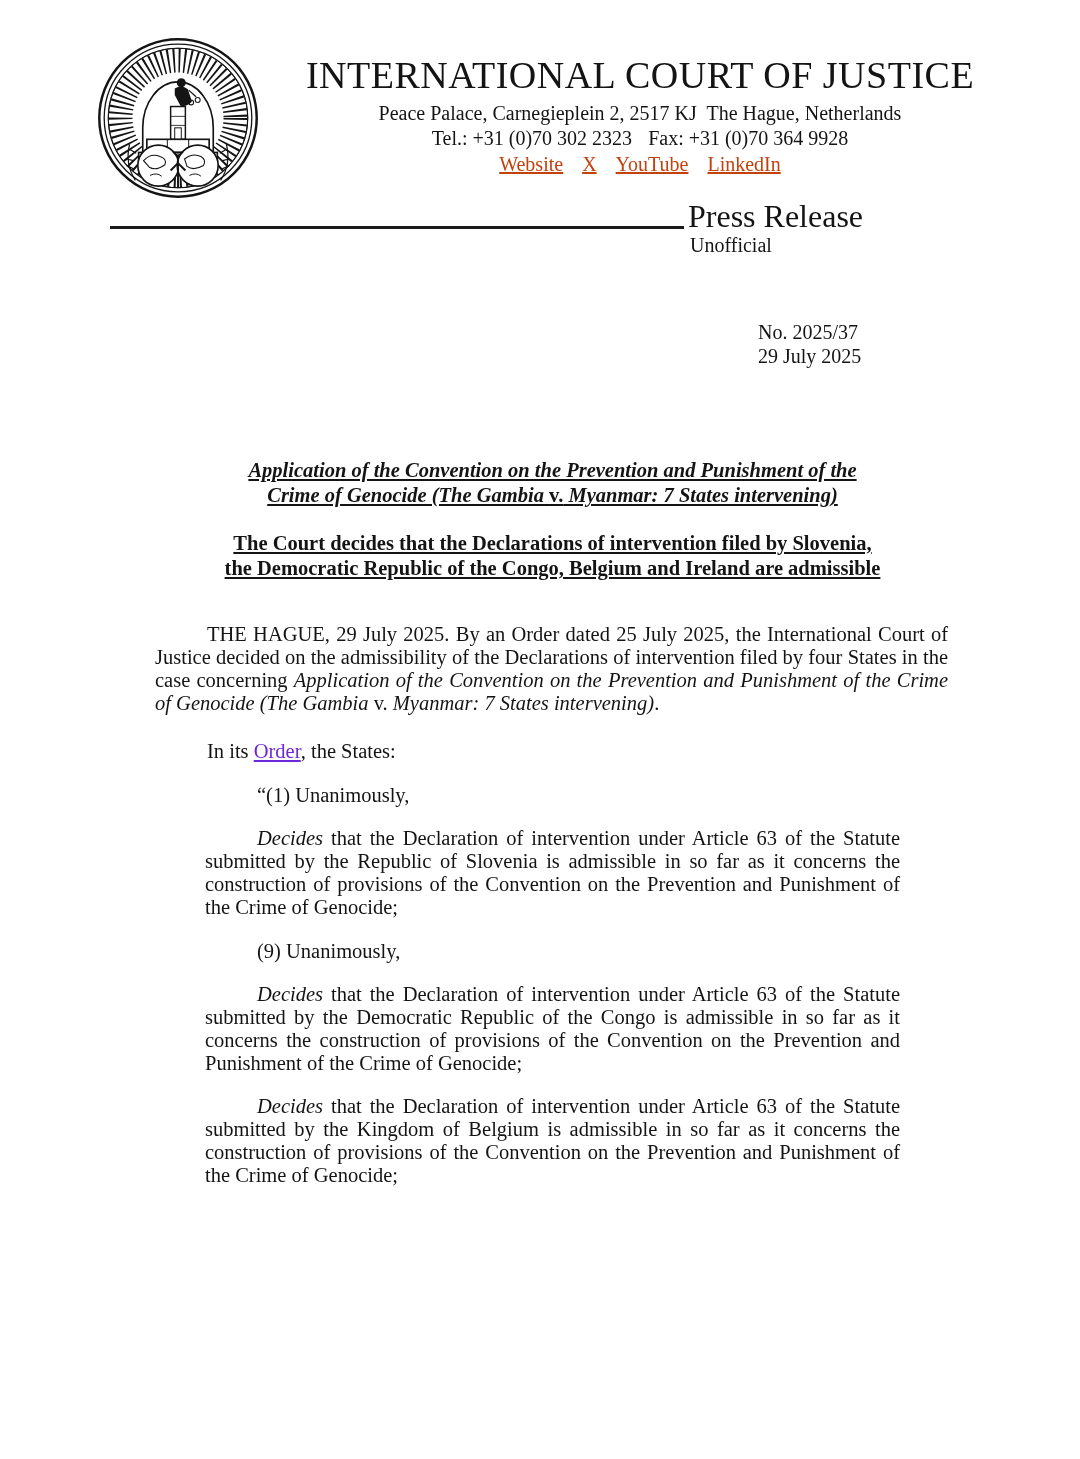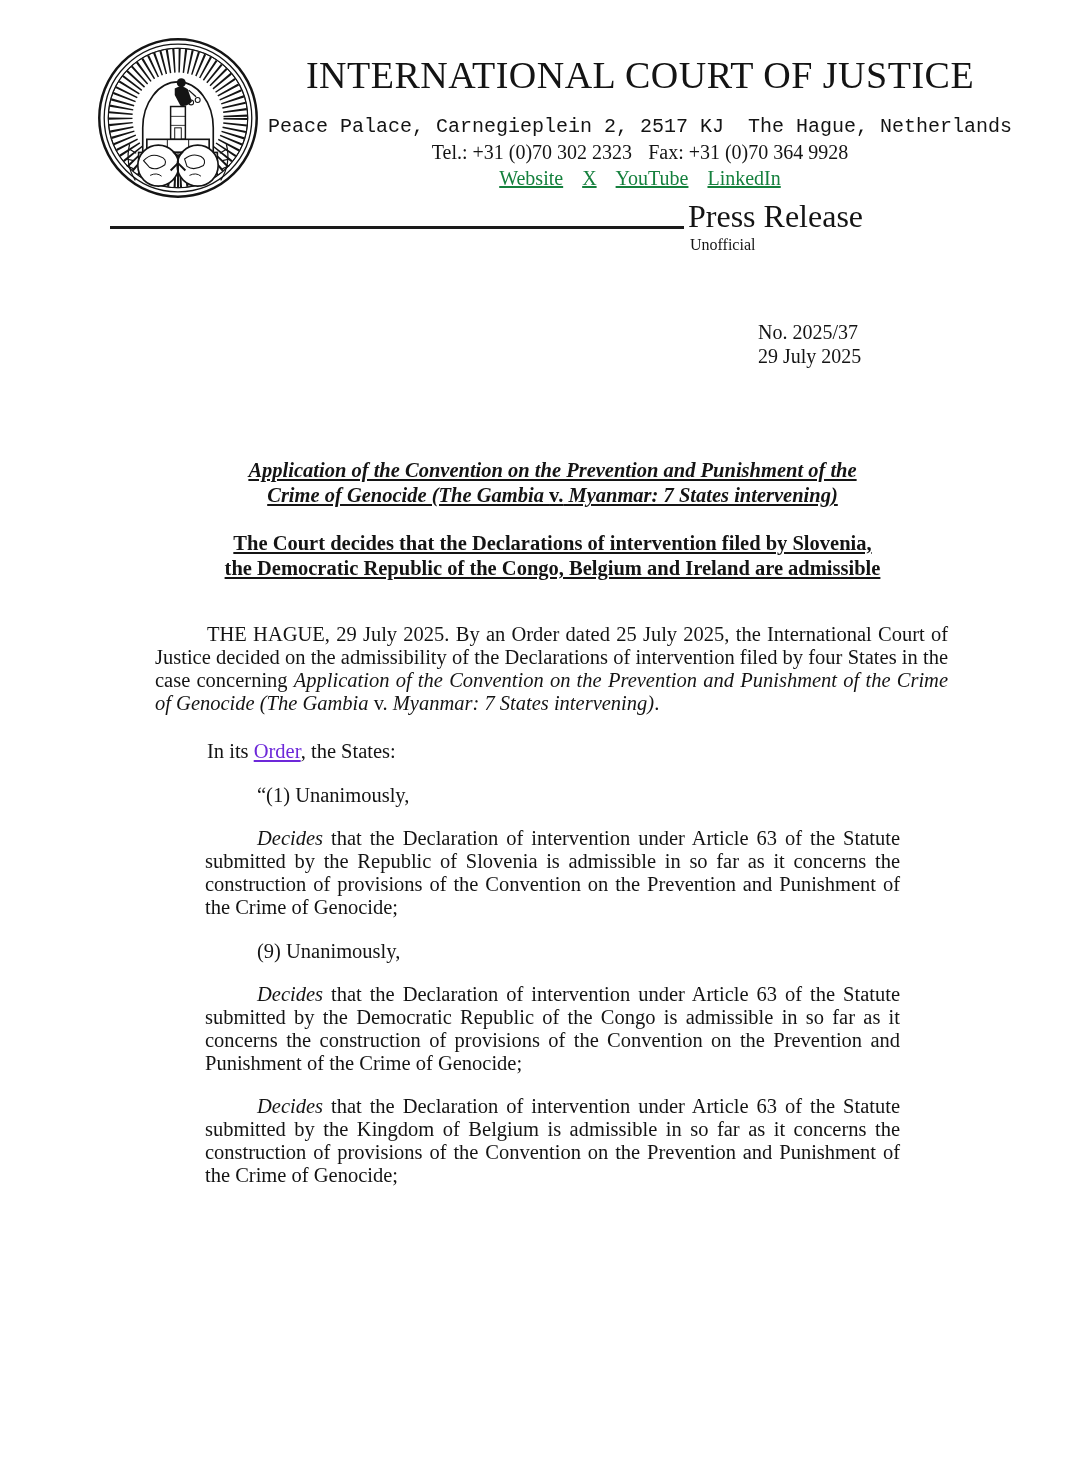--- a/index.html
+++ b/index.html
@@ -8,29 +8,29 @@
     width:1080px;height:1459px;
     background:#fff;
     font-family:"Liberation Serif","DejaVu Serif",serif;
     color:#141414;
     overflow:hidden;
   }
   
   .seal{position:absolute;left:96px;top:36px;width:164px;height:164px;}
   .header-text{position:absolute;left:258px;top:55px;width:764px;text-align:center;}
   .org-title{font-size:38px;line-height:40px;letter-spacing:.5px;white-space:nowrap;}
-  .address{font-size:20px;line-height:22px;margin-top:21px;font-family:Liberation Mono, monospace;}
+  .address{font-size:20px;line-height:22px;margin-top:7px;}
   .telfax{font-size:20px;line-height:22px;margin-top:3px;}
   .telfax .fax{margin-left:16px;}
   .links{font-size:20px;line-height:22px;margin-top:4px;}
-  .links a{color:#15803d;text-decoration:underline;margin:0 7px;cursor:pointer;}
+  .links a{color:#c2410c;text-decoration:underline;margin:0 7px;cursor:pointer;}
   
   .pr-rule{position:absolute;left:110px;top:226px;width:574px;border-top:3px solid #1a1a1a;}
   .pr-title{position:absolute;left:688px;top:199px;font-size:32px;line-height:34px;}
-  .pr-sub{position:absolute;left:690px;top:234px;font-size:16px;line-height:22px;}
+  .pr-sub{position:absolute;left:690px;top:234px;font-size:20px;line-height:22px;}
   
   .meta{position:absolute;left:758px;top:320px;font-size:20px;line-height:24px;}
   
   .doc-body{position:absolute;left:0;right:0;top:458px;font-size:20.5px;line-height:23px;}
   .case-title{margin:0 130px 0 155px;text-align:center;font-weight:bold;font-style:italic;line-height:25px;}
   .case-title .ln{text-decoration:underline;}
   .roman{font-style:normal;}
   .subtitle{margin:23px 130px 0 155px;text-align:center;font-weight:bold;line-height:25px;}
   .subtitle .ln{text-decoration:underline;}
   .para{margin:42px 132px 0 155px;text-align:justify;text-indent:52px;}

